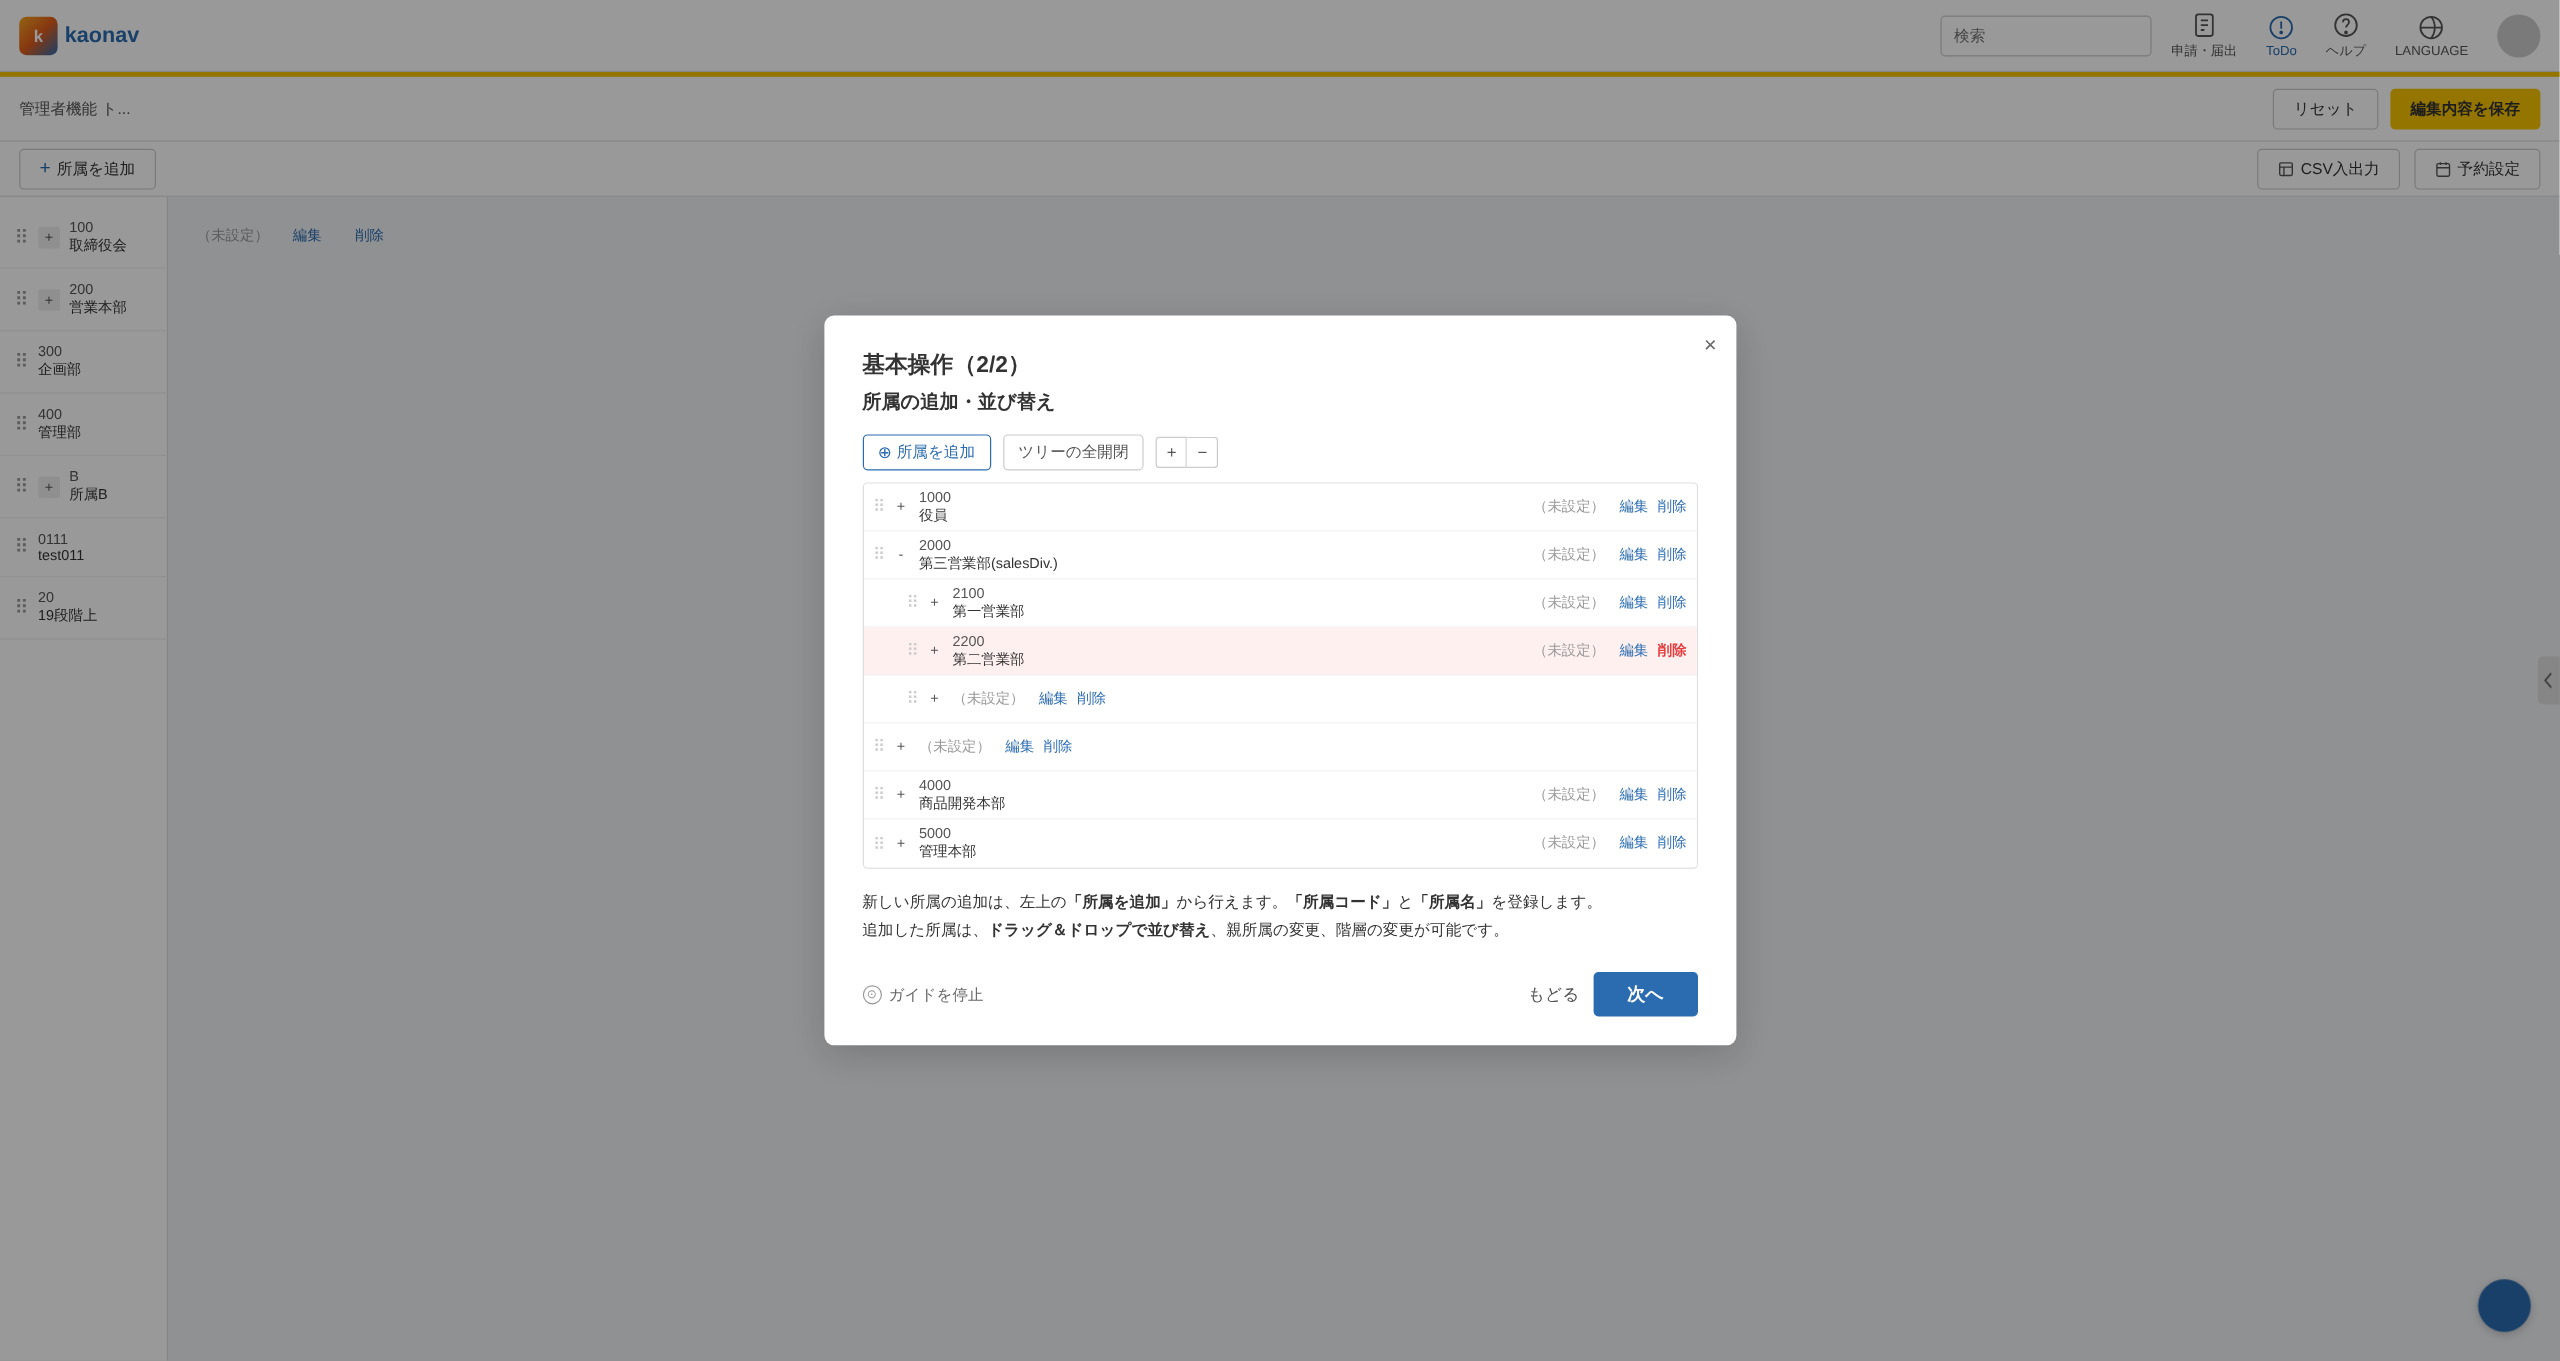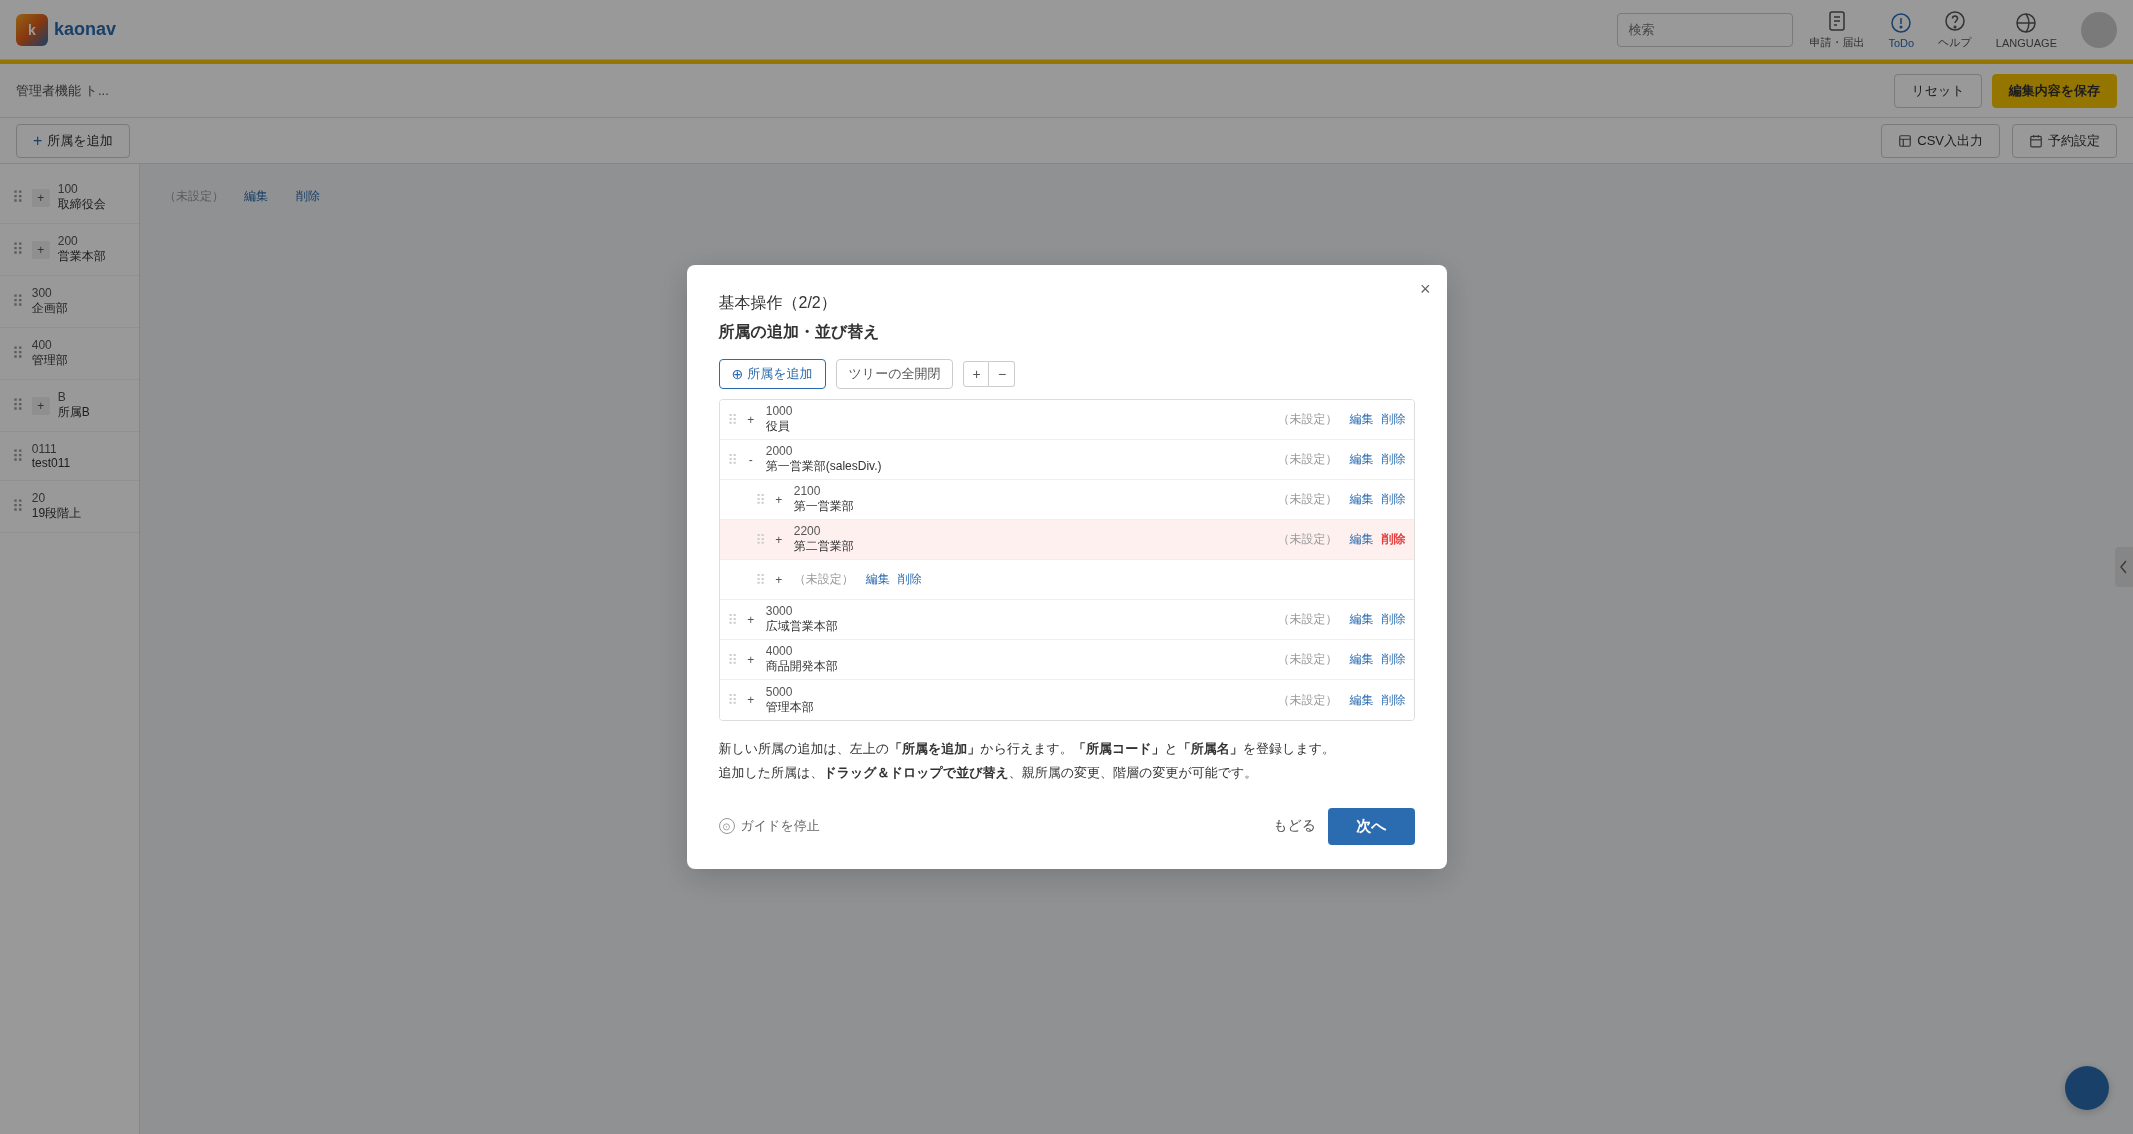--- a/index.html
+++ b/index.html
@@ -49,21 +49,21 @@
 
     
     .content { flex: 1; padding: 16px; }
 
     
     .overlay { position: fixed; top: 0; left: 0; right: 0; bottom: 0; background: rgba(0,0,0,0.4); z-index: 200; display: flex; align-items: center; justify-content: center; }
 
     
     .modal { background: #fff; border-radius: 8px; width: 760px; max-height: 680px; position: relative; padding: 28px 32px 24px; box-shadow: 0 8px 32px rgba(0,0,0,0.18); }
     .modal-close { position: absolute; top: 14px; right: 16px; font-size: 18px; cursor: pointer; color: #666; background: none; border: none; }
-    .modal-title { font-size: 16px; font-weight: normal; color: #333; margin-bottom: 8px; }
+    .modal-title { font-size: 19px; font-weight: bold; color: #333; margin-bottom: 8px; }
     .modal-subtitle { font-size: 16px; color: #333; font-weight: bold; margin-bottom: 16px; }
 
     
     .dept-table-toolbar { display: flex; align-items: center; gap: 10px; margin-bottom: 10px; }
     .btn-add-dept { display: flex; align-items: center; gap: 4px; padding: 5px 12px; background: #fff; border: 1px solid #2b6cb0; color: #2b6cb0; border-radius: 4px; font-size: 13px; cursor: pointer; }
     .btn-tree { padding: 5px 12px; background: #fff; border: 1px solid #ccc; color: #555; border-radius: 4px; font-size: 13px; cursor: pointer; }
     .btn-expand-collapse { display: flex; }
     .btn-ec { width: 26px; height: 26px; border: 1px solid #ccc; background: #fff; cursor: pointer; font-size: 14px; color: #555; display: flex; align-items: center; justify-content: center; }
     .btn-ec:first-child { border-radius: 3px 0 0 3px; }
     .btn-ec:last-child { border-radius: 0 3px 3px 0; border-left: none; }
@@ -286,21 +286,21 @@
         <span class="dept-status">（未設定）</span>
         <span class="dept-edit">編集</span>
         <span class="dept-delete">削除</span>
       </div>
 
       <div class="dept-row">
         <span class="dept-drag">⠿</span>
         <span class="dept-expand">-</span>
         <div class="dept-info">
           <span class="dept-code">2000</span>
-          <span class="dept-name">第一営業部(salesDiv.)</span>
+          <span class="dept-name">第三営業部(salesDiv.)</span>
         </div>
         <span class="dept-status">（未設定）</span>
         <span class="dept-edit">編集</span>
         <span class="dept-delete">削除</span>
       </div>
 
       <div class="dept-row indented">
         <span class="dept-drag">⠿</span>
         <span class="dept-expand">+</span>
         <div class="dept-info">
@@ -328,24 +328,20 @@
         <span class="dept-drag">⠿</span>
         <span class="dept-expand">+</span>
         <span class="dept-status">（未設定）</span>
         <span class="dept-edit">編集</span>
         <span class="dept-delete">削除</span>
       </div>
 
       <div class="dept-row">
         <span class="dept-drag">⠿</span>
         <span class="dept-expand">+</span>
-        <div class="dept-info">
-          <span class="dept-code">3000</span>
-          <span class="dept-name">広域営業本部</span>
-        </div>
         <span class="dept-status">（未設定）</span>
         <span class="dept-edit">編集</span>
         <span class="dept-delete">削除</span>
       </div>
 
       <div class="dept-row">
         <span class="dept-drag">⠿</span>
         <span class="dept-expand">+</span>
         <div class="dept-info">
           <span class="dept-code">4000</span>

